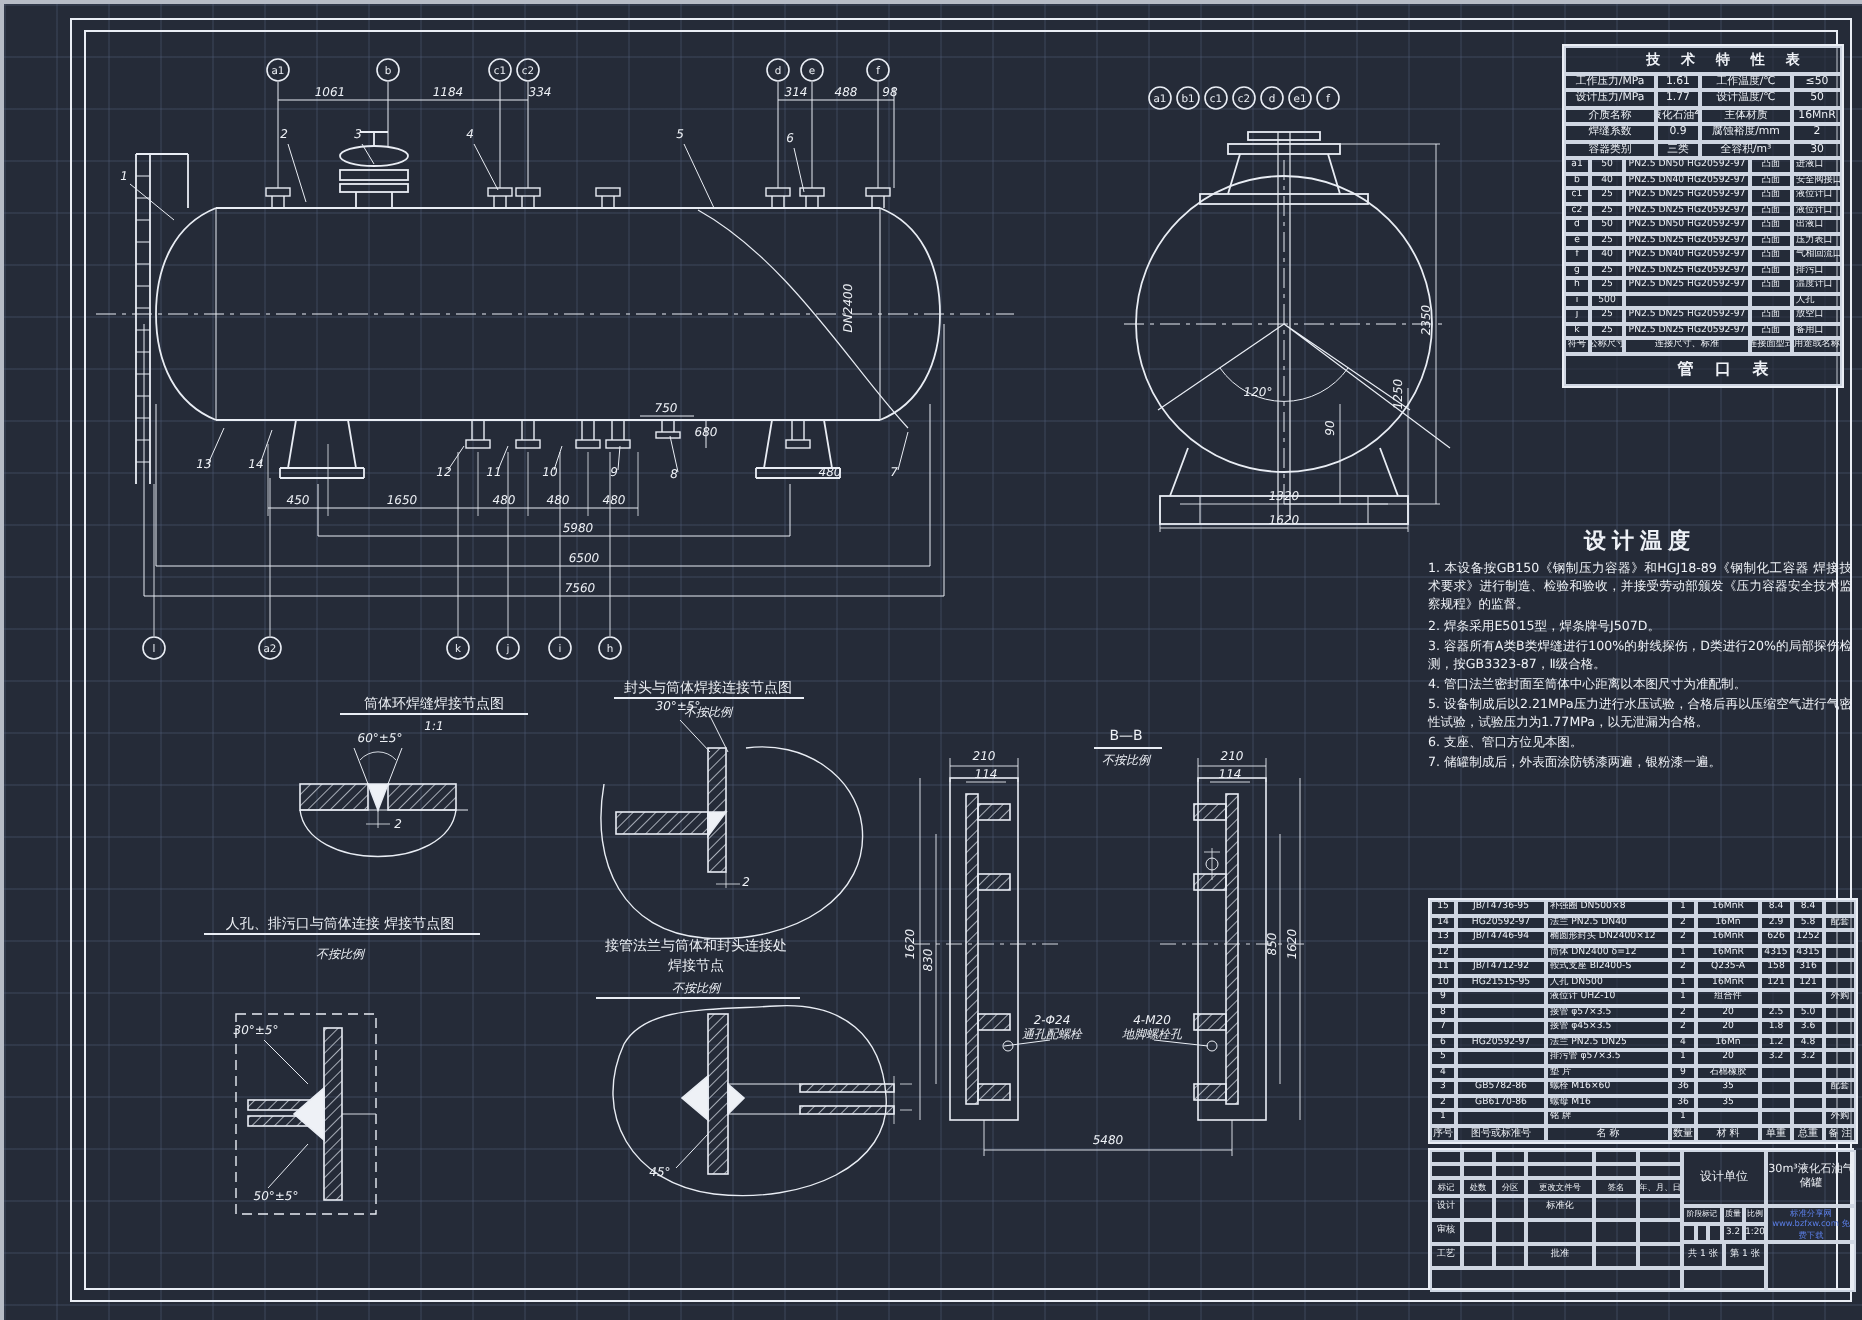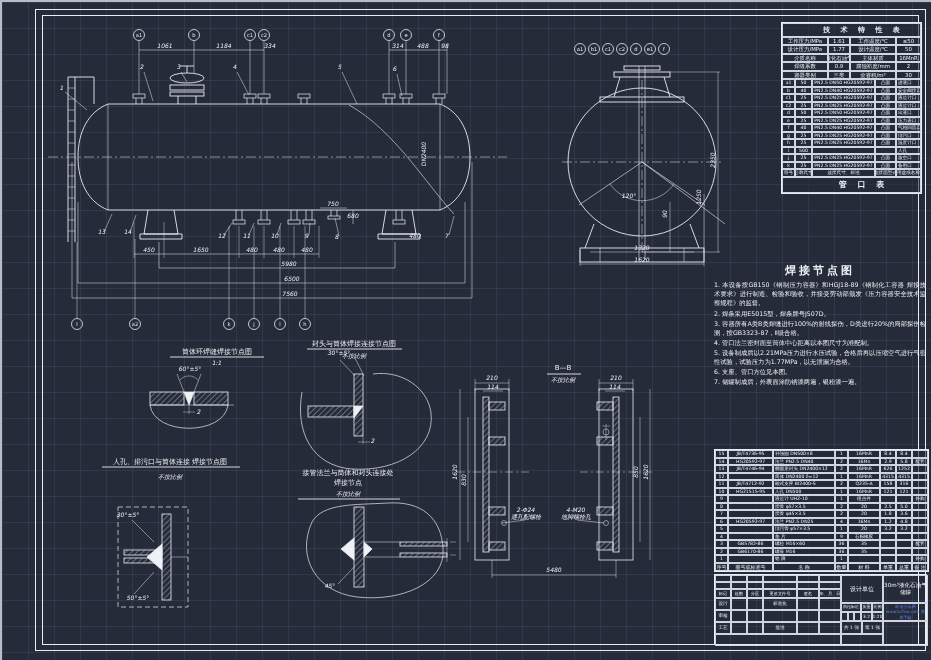--- a/index.html
+++ b/index.html
@@ -452,21 +452,21 @@
         <div class="tc" style="width: 13px; font-size: 4.6px;">符号</div>
         <div class="tc" style="width: 17px; font-size: 4.6px;">公称尺寸</div>
         <div class="tc" style="width: 63px; font-size: 4.6px;">连接尺寸、标准</div>
         <div class="tc" style="width: 21px; font-size: 4.6px;">连接面型式</div>
         <div class="tc" style="width: 25px; font-size: 4.6px;">用途或名称</div>
       </div>
       <div class="cap" style="height: 14px;">管  口  表</div>
     </div>
 
   <div class="panel" id="notes" style="left:712px;top:262px;">
-    <h3>焊接节点图</h3>
+    <h3>设计温度</h3>
     <div id="notes-body">
         <p>1. 本设备按GB150《钢制压力容器》和HGJ18-89《钢制化工容器  焊接技术要求》进行制造、检验和验收，并接受劳动部颁发《压力容器安全技术监察规程》的监督。</p>
         <p>2. 焊条采用E5015型，焊条牌号J507D。</p>
         <p>3. 容器所有A类B类焊缝进行100%的射线探伤，D类进行20%的局部探伤检测，按GB3323-87，Ⅱ级合格。</p>
         <p>4. 管口法兰密封面至筒体中心距离以本图尺寸为准配制。</p>
         <p>5. 设备制成后以2.21MPa压力进行水压试验，合格后再以压缩空气进行气密性试验，试验压力为1.77MPa，以无泄漏为合格。</p>
         <p>6. 支座、管口方位见本图。</p>
         <p>7. 储罐制成后，外表面涂防锈漆两遍，银粉漆一遍。</p>
       </div>
   </div>

